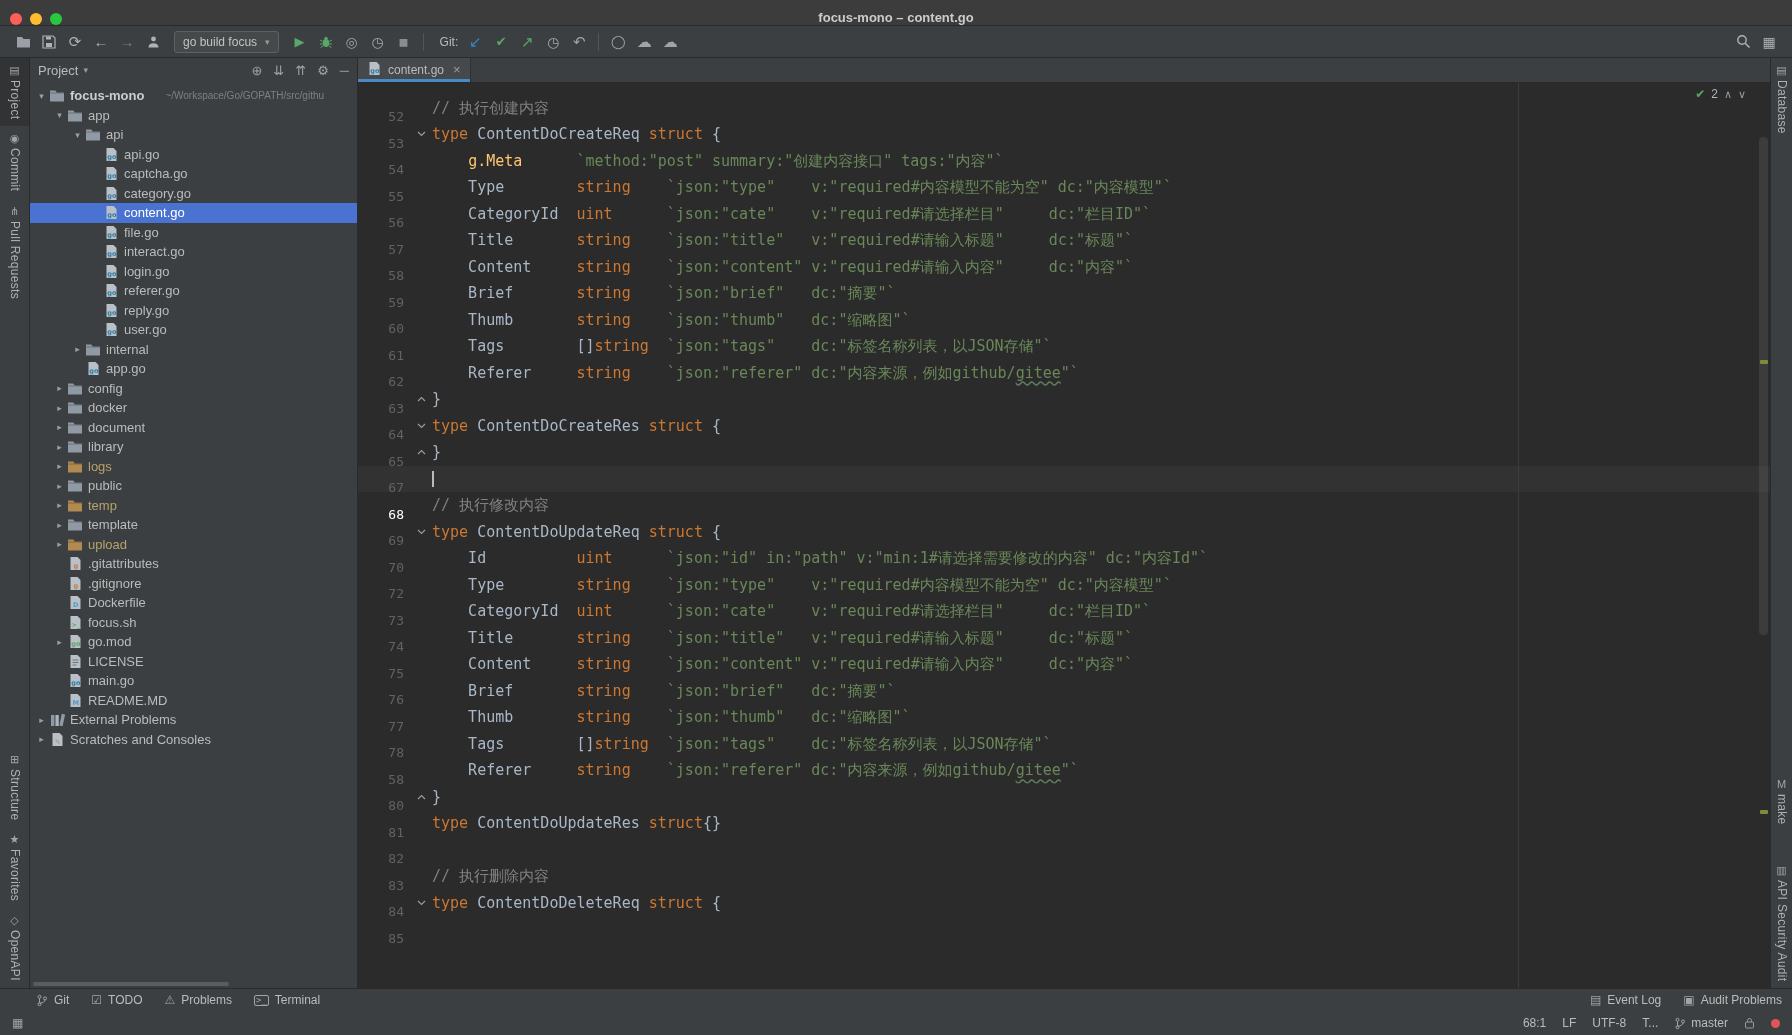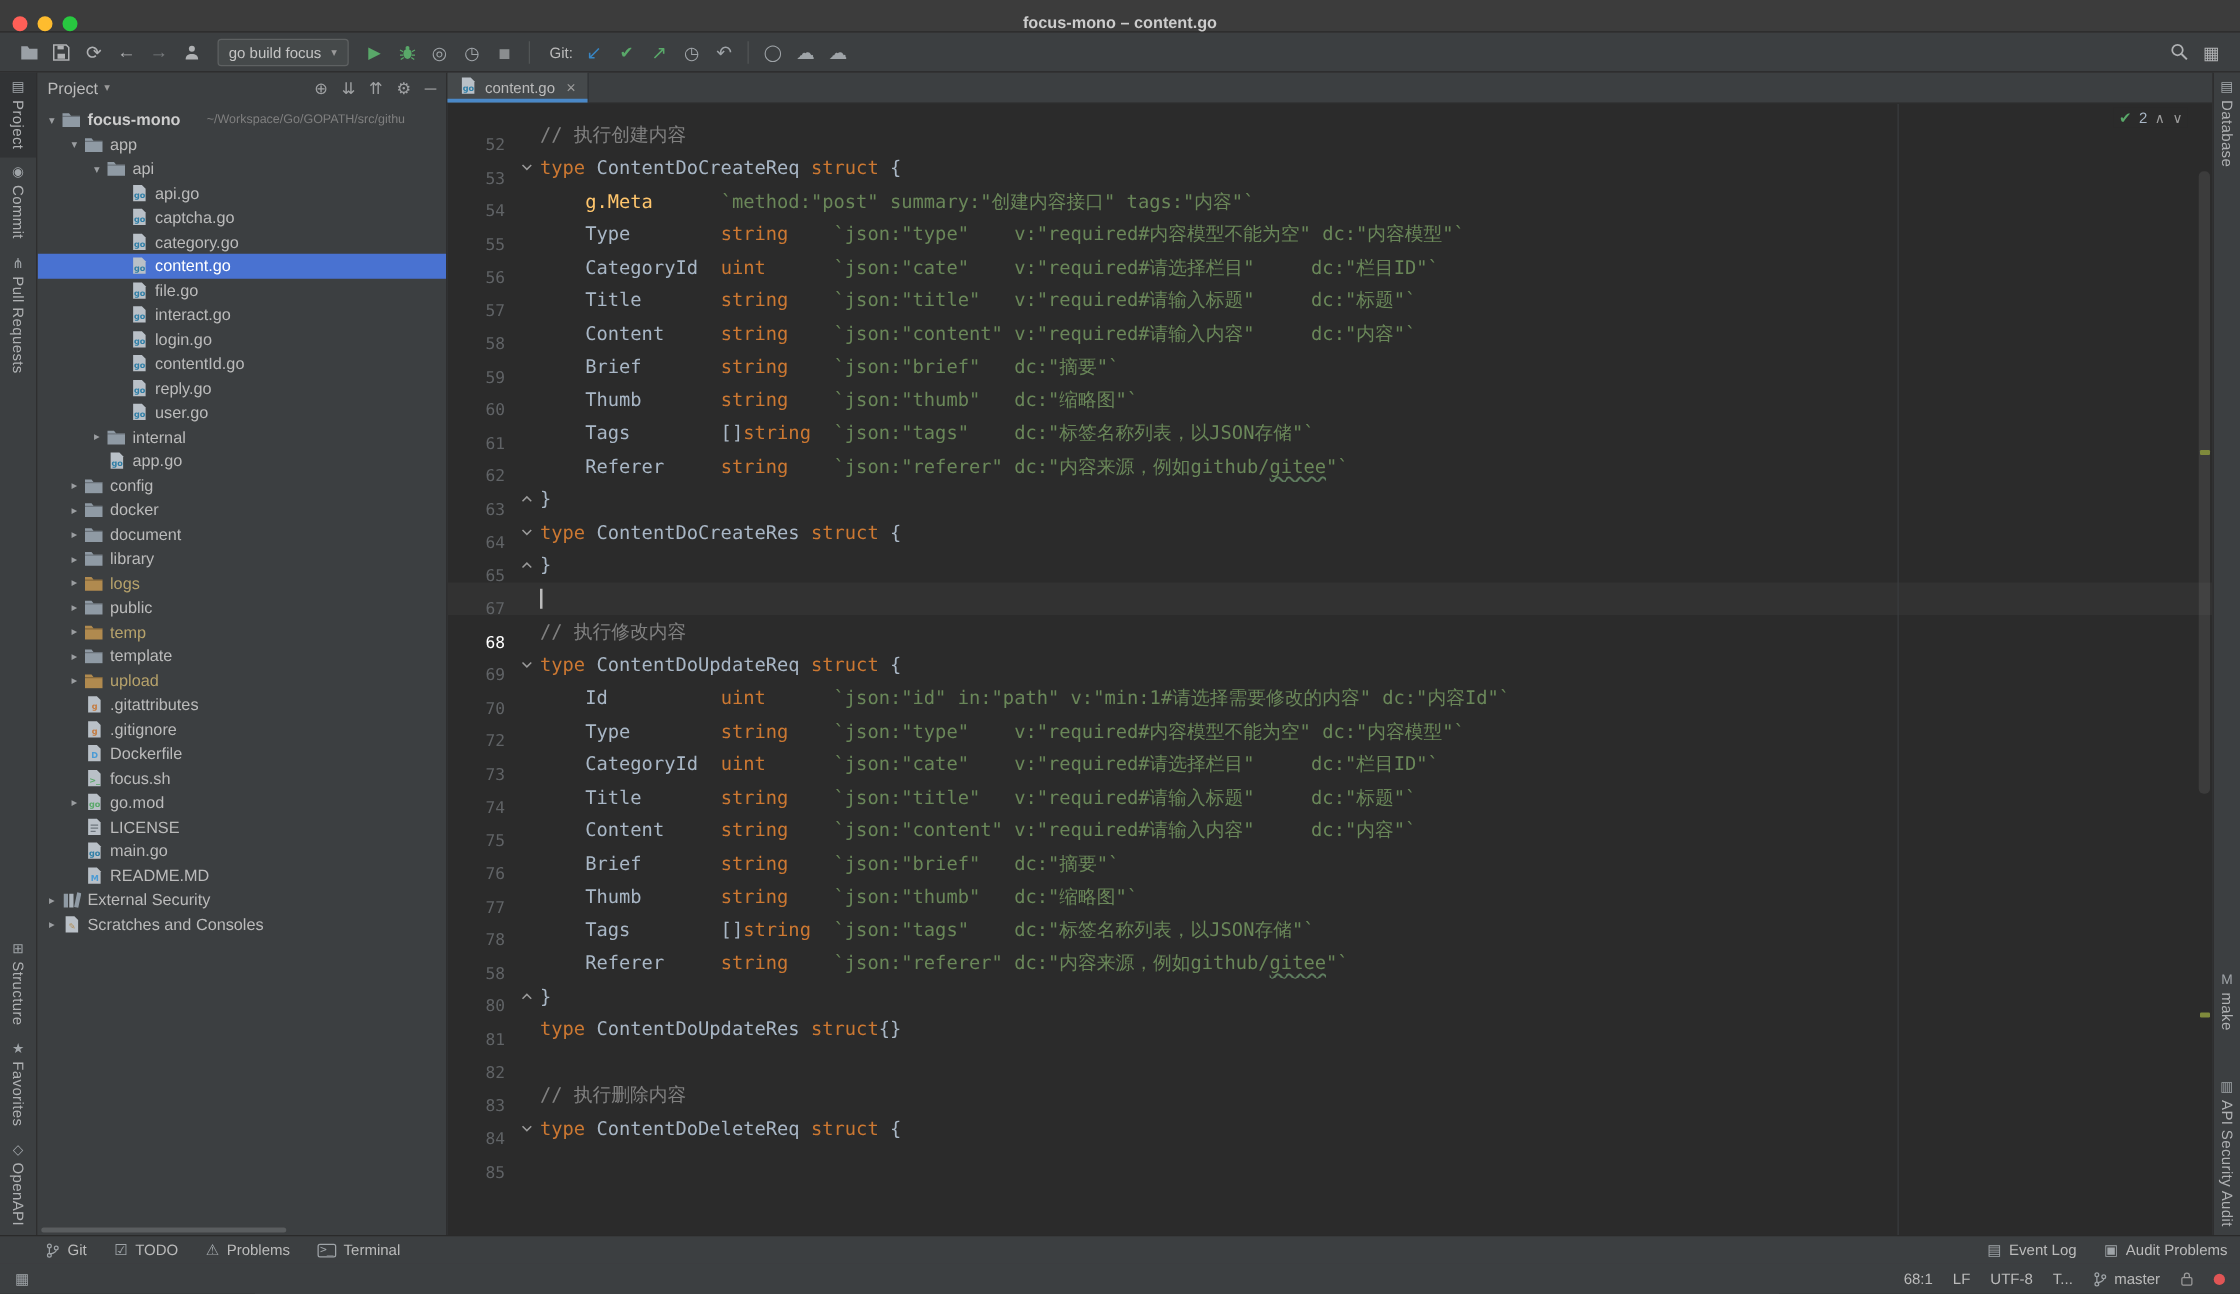--- a/index.html
+++ b/index.html
@@ -318,21 +318,21 @@
             <span class="t-label">login.go</span>
           </div>
           <div class="tree-row" style="padding-left: 58px;">
             <span class="chev"></span>
             <span class="t-icon">
               <svg width="15" height="15" viewBox="0 0 15 15">
                 <path d="M2.5 1h7l3 3v10h-10z" fill="#b9c0c7"></path>
                 <text x="7.8" y="11.5" font-size="6.5" font-weight="bold" fill="#2f7ea6" text-anchor="middle" font-family="DejaVu Sans,sans-serif">go</text>
               </svg>
             </span>
-            <span class="t-label">contentId.go</span>
+            <span class="t-label">referer.go</span>
           </div>
           <div class="tree-row" style="padding-left: 58px;">
             <span class="chev"></span>
             <span class="t-icon">
               <svg width="15" height="15" viewBox="0 0 15 15">
                 <path d="M2.5 1h7l3 3v10h-10z" fill="#b9c0c7"></path>
                 <text x="7.8" y="11.5" font-size="6.5" font-weight="bold" fill="#2f7ea6" text-anchor="middle" font-family="DejaVu Sans,sans-serif">go</text>
               </svg>
             </span>
             <span class="t-label">reply.go</span>
@@ -539,21 +539,21 @@
           </div>
           <div class="tree-row" style="padding-left: 4px;">
             <span class="chev">▸</span>
             <span class="t-icon">
               <svg width="15" height="14" viewBox="0 0 15 14">
                 <rect x="1" y="2" width="3.4" height="11" fill="#8f9aa4"></rect>
                 <rect x="5.4" y="2" width="3.4" height="11" fill="#aab3bb"></rect>
                 <rect x="10.5" y="1" width="3.4" height="12" fill="#8f9aa4" transform="rotate(12 12 7)"></rect>
               </svg>
             </span>
-            <span class="t-label">External Security</span>
+            <span class="t-label">External Problems</span>
           </div>
           <div class="tree-row" style="padding-left: 4px;">
             <span class="chev">▸</span>
             <span class="t-icon">
               <svg width="15" height="15" viewBox="0 0 15 15">
                 <path d="M2.5 1h7l3 3v10h-10z" fill="#b9c0c7"></path>
                 <text x="7.8" y="11.5" font-size="6.5" font-weight="bold" fill="#b08a4f" text-anchor="middle" font-family="DejaVu Sans,sans-serif">✎</text>
               </svg>
             </span>
             <span class="t-label">Scratches and Consoles</span>

